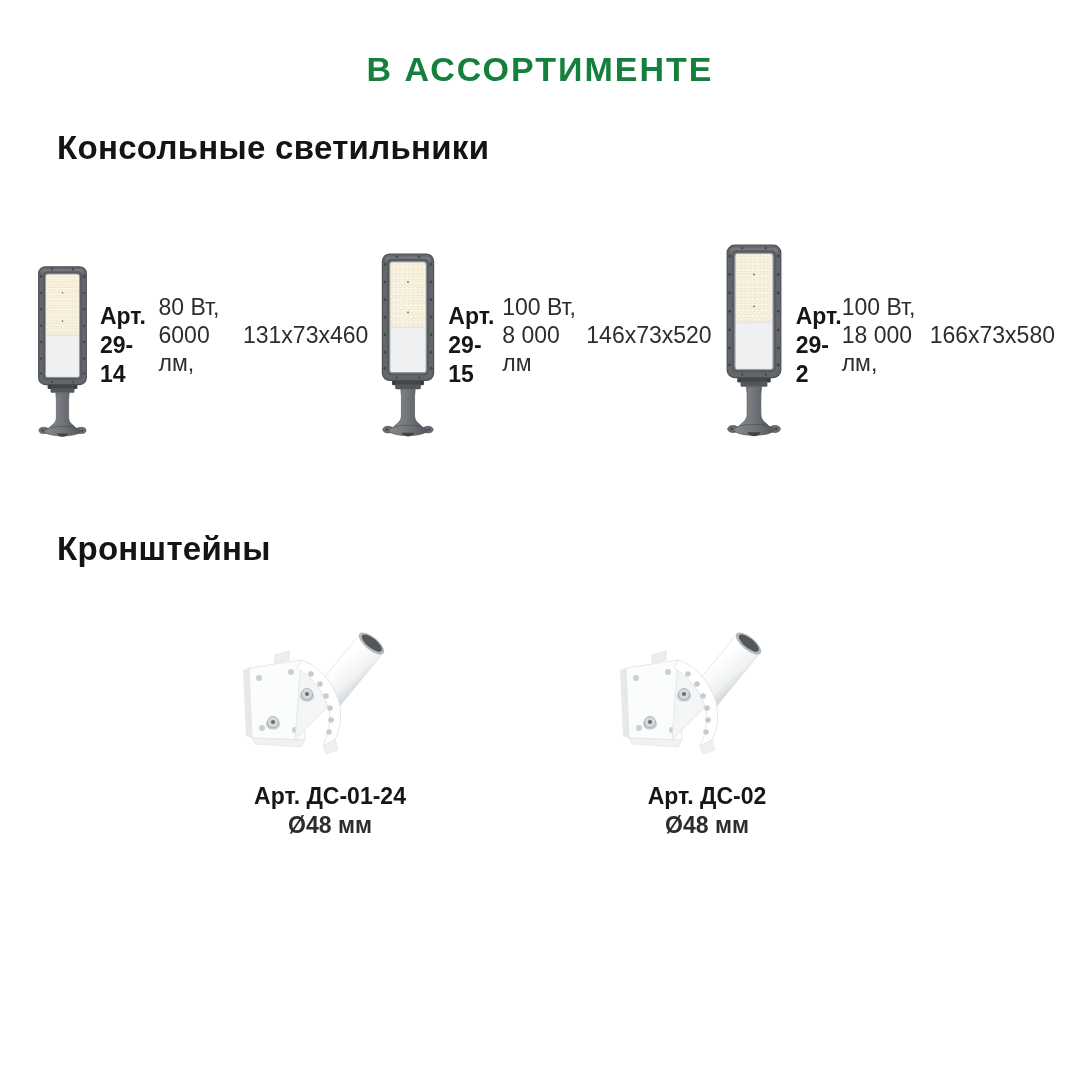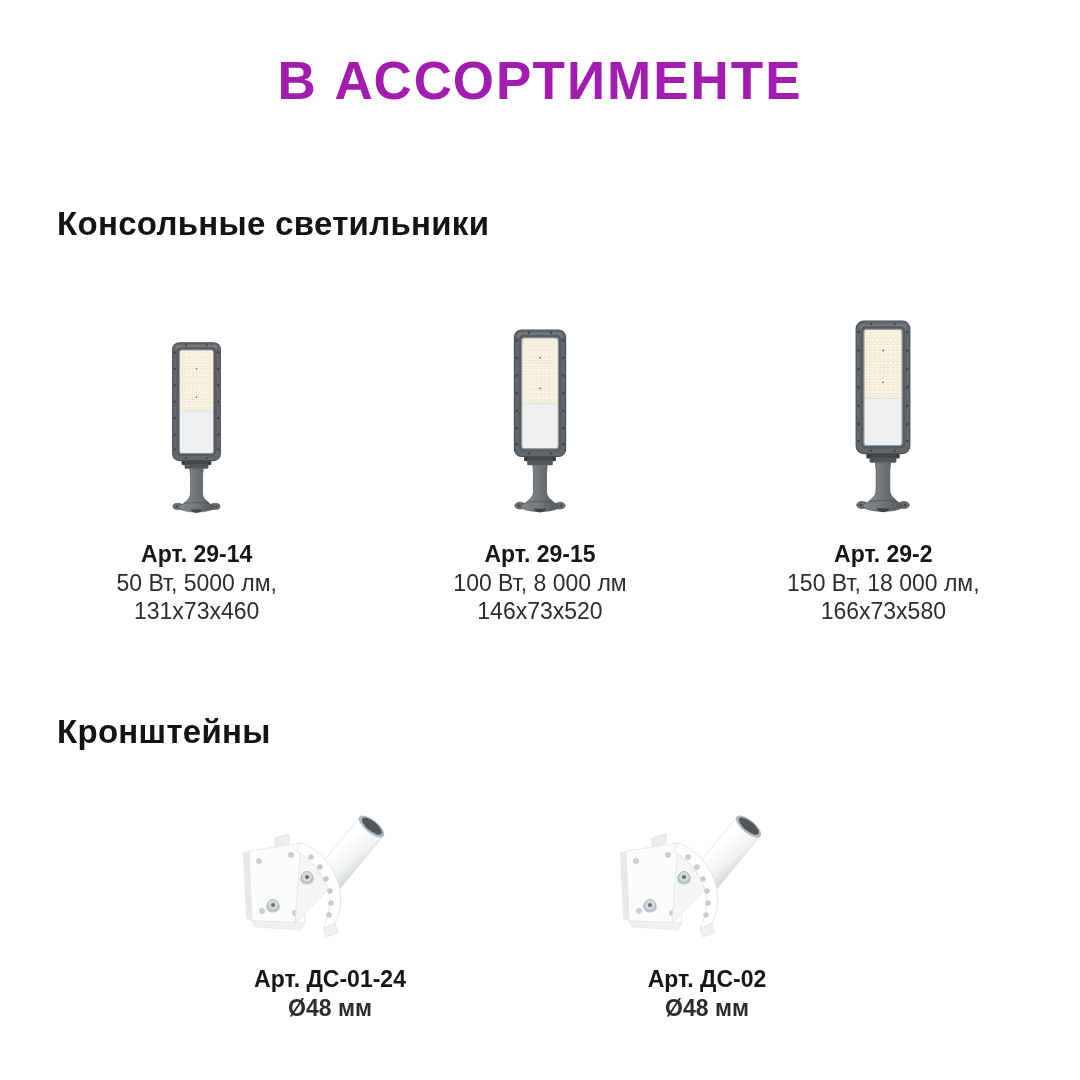--- a/index.html
+++ b/index.html
@@ -5,44 +5,44 @@
   * { margin:0; padding:0; box-sizing:border-box; }
   html,body { background:#ffffff; }
   body {
     width:1080px; height:1080px; overflow:hidden; position:relative;
     font-family:"Liberation Sans","DejaVu Sans",sans-serif;
     color:#111111;
   }
   .page-title {
     margin-top:50px;
     text-align:center;
-    font-size:53px;
+    font-size:34px;
     font-weight:700;
     letter-spacing:2px;
-    color:#a21caf;
+    color:#15803d;
   }
   .section-heading {
     font-size:33px;
     font-weight:700;
     letter-spacing:0.3px;
     color:#141414;
     margin-left:57px;
   }
-  .heading-lights { margin-top:94px; }
+  .heading-lights { margin-top:40px; }
   .heading-brackets { margin-top:88px; }
 
   .lights-row {
     margin-top:60px;
     padding:0 25px;
     display:flex;
   }
   .product-col {
     flex:1 1 0;
     display:flex;
-    flex-direction:column;
+    flex-direction:row;
     align-items:center;
     text-align:left;
   }
   .img-wrap {
     height:215px;
     display:flex;
     align-items:flex-end;
     justify-content:center;
   }
   .lamp-1 { width:75px;  height:179px; }
@@ -210,41 +210,41 @@
 <h2 class="section-heading heading-lights">Консольные светильники</h2>
 
 <div class="lights-row">
   <div class="product-col">
     <div class="img-wrap">
       <svg class="lamp-1">
           <use href="#lamp-symbol"></use>
         </svg>
     </div>
     <div class="product-article">Арт. 29-14</div>
-    <div class="product-spec">50 Вт, 5000 лм,</div>
+    <div class="product-spec">80 Вт, 6000 лм,</div>
     <div class="product-spec">131x73x460</div>
   </div>
   <div class="product-col">
     <div class="img-wrap">
       <svg class="lamp-2">
           <use href="#lamp-symbol"></use>
         </svg>
     </div>
     <div class="product-article">Арт. 29-15</div>
     <div class="product-spec">100 Вт, 8 000 лм</div>
     <div class="product-spec">146x73x520</div>
   </div>
   <div class="product-col">
     <div class="img-wrap">
       <svg class="lamp-3">
           <use href="#lamp-symbol"></use>
         </svg>
     </div>
     <div class="product-article">Арт. 29-2</div>
-    <div class="product-spec">150 Вт, 18 000 лм,</div>
+    <div class="product-spec">100 Вт, 18 000 лм,</div>
     <div class="product-spec">166x73x580</div>
   </div>
 </div>
 
 <h2 class="section-heading heading-brackets">Кронштейны</h2>
 
 <div class="brackets-row">
   <div class="bracket-col bracket-col-1">
     <svg class="bracket-img">
         <use href="#bracket-symbol"></use>

